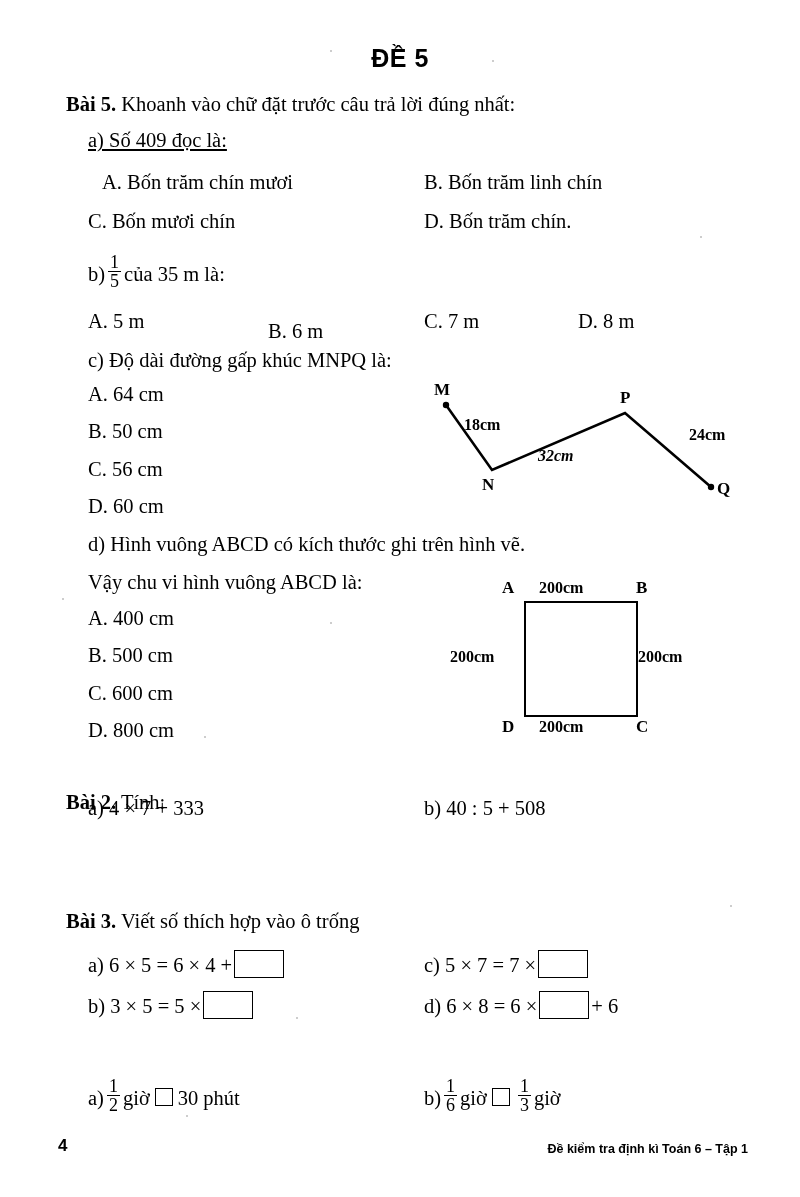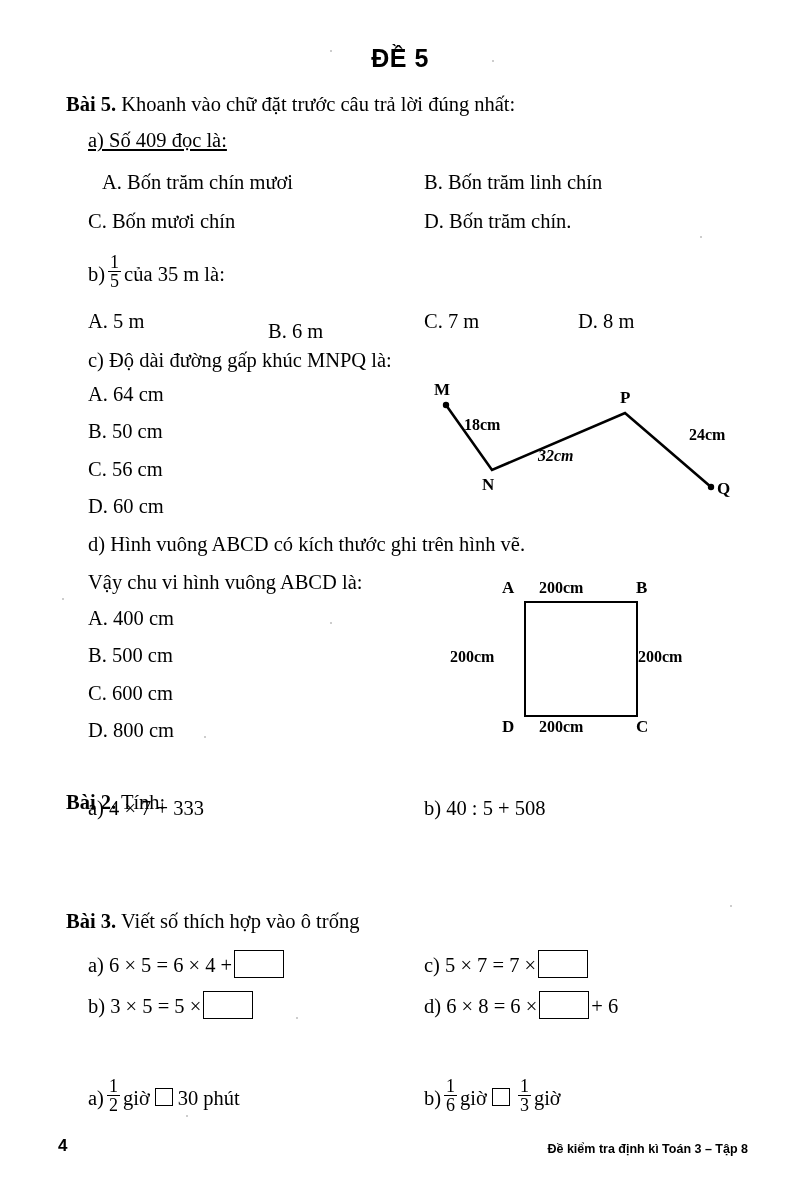--- a/index.html
+++ b/index.html
@@ -247,21 +247,21 @@
 
   <div class="txt" style="left:88px; top:1079px;">
     <span>a)</span><span class="frac"><span class="num">1</span><span class="den">2</span></span><span>giờ</span><span class="sbox"></span><span>30 phút</span>
   </div>
 
   <div class="txt" style="left:424px; top:1079px;">
     <span>b)</span><span class="frac"><span class="num">1</span><span class="den">6</span></span><span>giờ</span><span class="sbox"></span><span class="frac"><span class="num">1</span><span class="den">3</span></span><span>giờ</span>
   </div>
 
   <div class="footer-page">4</div>
-  <div class="footer-note">Đề kiểm tra định kì Toán 3 – Tập 8</div>
+  <div class="footer-note">Đề kiểm tra định kì Toán 6 – Tập 1</div>
 
   <span class="speck" style="left:330px; top:50px;"></span>
   <span class="speck" style="left:492px; top:60px;"></span>
   <span class="speck" style="left:700px; top:236px;"></span>
   <span class="speck" style="left:62px; top:598px;"></span>
   <span class="speck" style="left:330px; top:622px;"></span>
   <span class="speck" style="left:204px; top:736px;"></span>
   <span class="speck" style="left:730px; top:905px;"></span>
   <span class="speck" style="left:296px; top:1017px;"></span>
   <span class="speck" style="left:186px; top:1115px;"></span>

